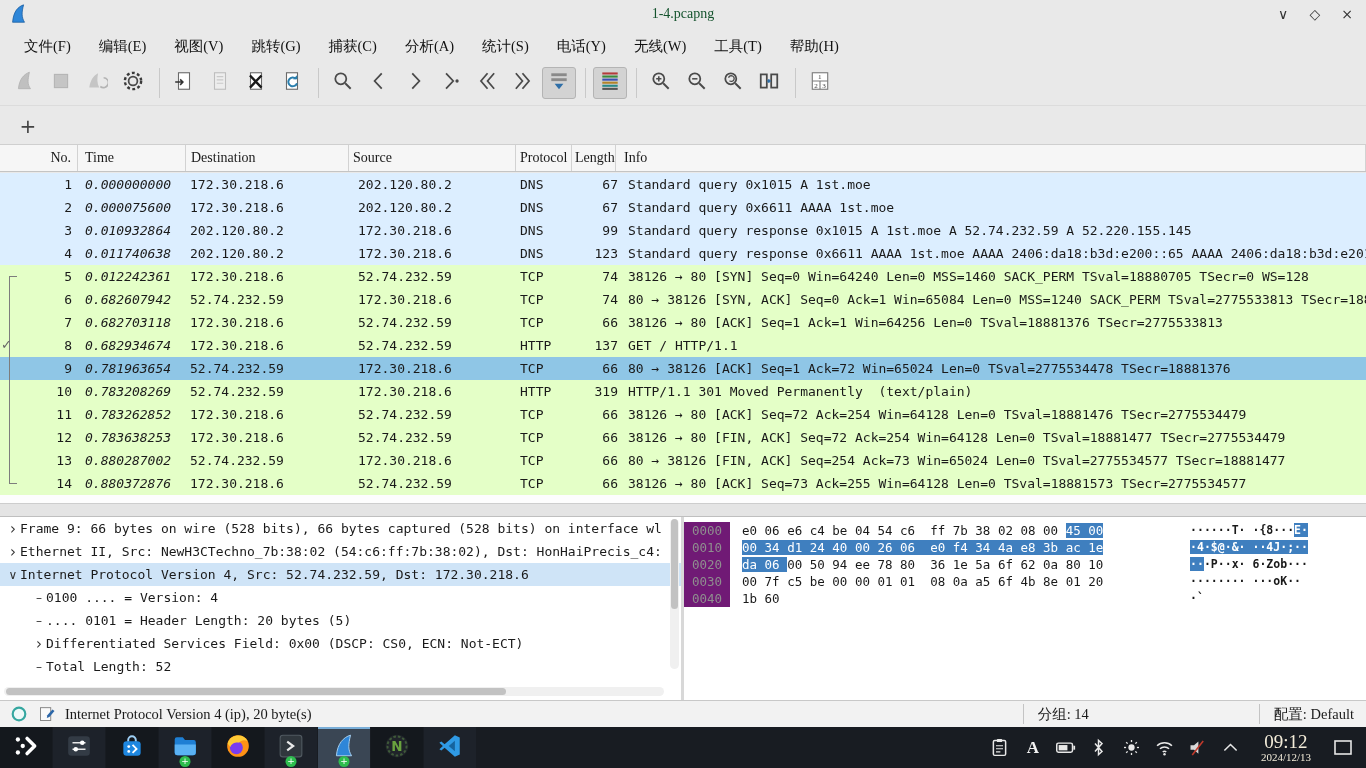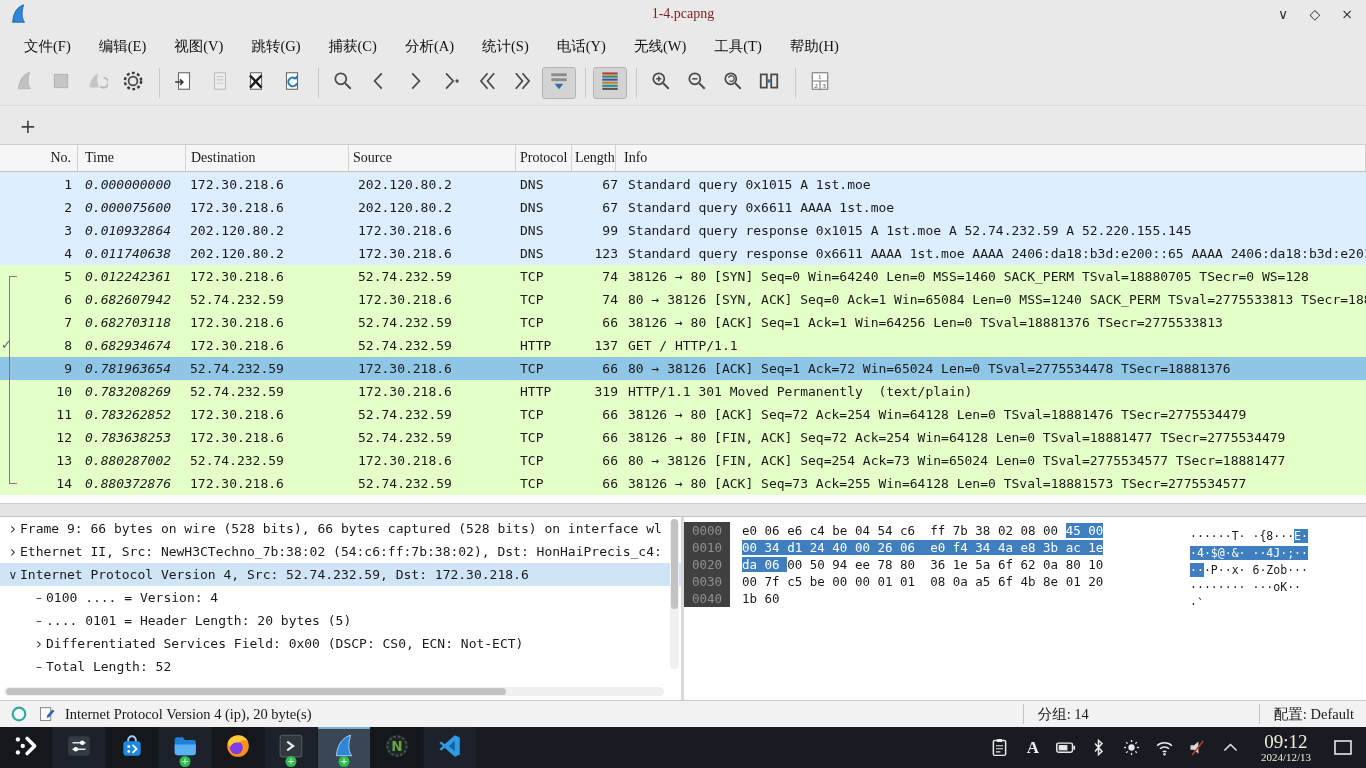--- a/index.html
+++ b/index.html
@@ -3,21 +3,21 @@
 <meta charset="utf-8">
 <style>
   * { margin:0; padding:0; box-sizing:border-box; }
   html,body { width:1366px; height:768px; overflow:hidden; background:#e9e9e9;
     font-family:"Liberation Serif", serif; font-size:14px; color:#1a1a1a; }
 
   
   #titlebar { position:absolute; left:0; top:0; width:1366px; height:28px; background:#e9e9e9;
     display:flex; align-items:center; }
   #app-logo { width:22px; height:22px; margin-left:8px; }
-  #win-title { position:absolute; left:0; right:0; text-align:center; font-size:14px; color:#7f1d1d; }
+  #win-title { position:absolute; left:0; right:0; text-align:center; font-size:14px; color:#14532d; }
   #win-controls { position:absolute; right:6px; top:0; height:28px; display:flex; align-items:center; gap:6px; }
   .winbtn { width:26px; height:24px; display:flex; align-items:center; justify-content:center;
     color:#333; font-size:14px; cursor:default; font-family:"DejaVu Sans", sans-serif; }
 
   
   #menubar { position:absolute; left:0; top:28px; width:1366px; height:32px; display:flex;
     align-items:flex-end; padding-left:12px; gap:4px; background:#e9e9e9; }
   .menu-item { padding:4px 12px; font-size:14.5px; color:#111; }
 
   
@@ -84,26 +84,26 @@
   #details-vscroll { position:absolute; right:2px; top:2px; width:9px; height:150px;
     background:#f0f0f0; border-radius:5px; }
   #details-vthumb { position:absolute; left:1px; top:0; width:7px; height:90px; background:#c2c2c2; border-radius:4px; }
   #details-hscroll { position:absolute; left:4px; bottom:4px; width:660px; height:9px;
     background:#f0f0f0; border-radius:5px; }
   #details-hthumb { position:absolute; left:2px; top:1px; width:500px; height:7px; background:#c2c2c2; border-radius:4px; }
   #splitter-v { position:absolute; left:681px; top:517px; width:3px; height:183px; background:#d8d8d8; }
   #hex-pane { position:absolute; left:684px; top:517px; width:682px; height:183px; background:#fff; overflow:hidden; padding-top:5px; }
   .hrow { position:relative; height:17px; display:flex; align-items:center;
     font-family:"DejaVu Sans Mono", monospace; font-size:12.5px; }
-  .hoff { width:46px; height:17px; line-height:17px; background:#404040; color:#8f8f8f;
+  .hoff { width:46px; height:17px; line-height:17px; background:#701a75; color:#8f8f8f;
     text-align:center; margin-right:12px; flex:none; }
   .hb, .hgap { white-space:pre; }
   .hl { background:var(--c-hl); color:#fff; }
-  .hascii { position:absolute; left:506px; top:6px; height:17px; line-height:17px; white-space:pre;
-    font-size:11.5px; }
+  .hascii { position:absolute; left:506px; top:0; height:17px; line-height:17px; white-space:pre;
+    font-size:11.5px;font-weight:bold; }
 
   
   #statusbar { position:absolute; left:0; top:700px; width:1366px; height:27px; background:#f2f2f2;
     border-top:1px solid #c8c8c8; display:flex; align-items:center; font-size:14.5px; }
   #sb-left { display:flex; align-items:center; gap:10px; padding-left:10px; flex:1; }
   .sbsep { width:1px; height:20px; background:#c4c4c4; }
   #sb-packets { padding:0 170px 0 14px; }
   #sb-profile { padding:0 12px 0 14px; }
 
   

